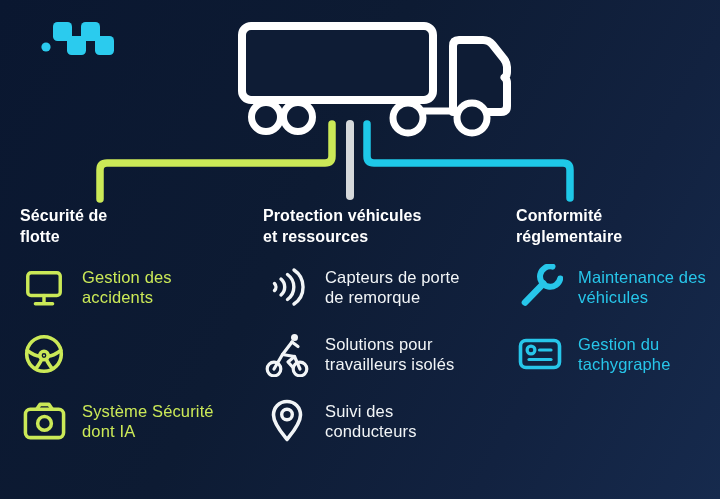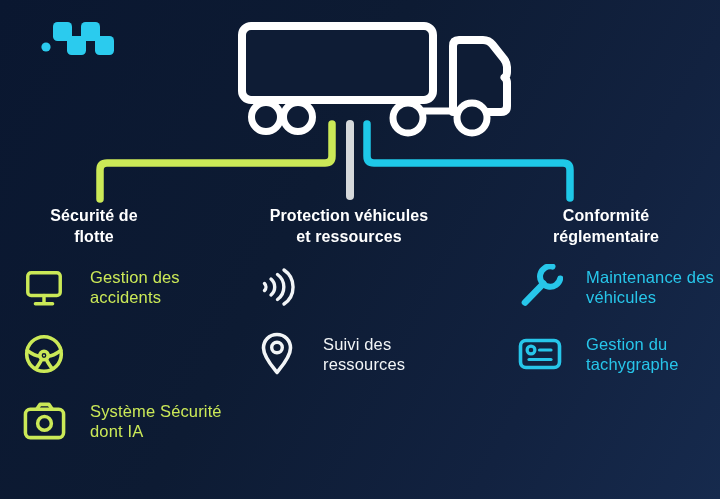--- a/index.html
+++ b/index.html
@@ -5,31 +5,31 @@
   html,body{margin:0;padding:0;background:#0a1426;}
   #scene{
     position:relative;width:720px;height:499px;overflow:hidden;
     background:linear-gradient(118deg,#0a1730 0%,#0d1b33 42%,#122240 75%,#162a4d 100%);
     font-family:"Liberation Sans","DejaVu Sans",sans-serif;
     -webkit-font-smoothing:antialiased;
   }
   #decor{position:absolute;left:0;top:0;width:720px;height:499px;}
   .col{position:absolute;top:206px;}
   #col-0{left:20px;width:202px;}
-  #col-1{left:253px;width:208px;}
+  #col-1{left:263px;width:208px;}
   #col-2{left:516px;width:214px;}
   .col-heading{
     color:#ffffff;font-weight:700;font-size:16px;line-height:1.3;
-    text-align:center;white-space:pre-line;min-height:42px;margin:0 0 16px 0;
+    white-space:pre-line;min-height:42px;margin:0 0 16px 0;
     letter-spacing:0.1px;
   }
   #col-0 .col-heading{width:148px;}
   #col-1 .col-heading{width:192px;}
   #col-2 .col-heading{width:180px;}
-  .item{display:flex;align-items:center;gap:22px;height:46px;margin-bottom:21px;}
+  .item{display:flex;align-items:center;gap:14px;height:46px;margin-bottom:21px;}
   .item-icon{flex:0 0 48px;width:48px;height:48px;display:flex;align-items:center;justify-content:center;}
   .item-icon svg{display:block;}
   .item-label{
     font-size:16.5px;font-weight:500;line-height:1.22;white-space:pre-line;
     letter-spacing:0.15px;
   }
 </style>
 </head>
 <body>
 
@@ -114,32 +114,49 @@
 
     <div class="item">
       <span class="item-icon">
         <svg width="36" height="46" viewBox="0 0 36 46" fill="none" stroke="currentColor" stroke-width="3.4" stroke-linecap="round">
           <path d="M5.5 19.5 a5 5 0 0 1 0 7"></path>
           <path d="M12 15 a10.5 10.5 0 0 1 0 16"></path>
           <path d="M18.5 10.5 a15.5 15.5 0 0 1 0 25"></path>
           <path d="M25 6 a20.5 20.5 0 0 1 0 34"></path>
         </svg>
       </span>
+      <span class="item-label">Capteurs de porte
+de remorque</span>
     </div>
 
+    <div class="item">
+      <span class="item-icon">
+        <svg width="44" height="46" viewBox="0 0 44 46" fill="none" stroke="currentColor" stroke-width="3.2" stroke-linecap="round" stroke-linejoin="round">
+          <circle cx="9" cy="38" r="6.8"></circle>
+          <circle cx="35" cy="38" r="6.8"></circle>
+          <path d="M9 38 L17.5 23.5 L29.5 25.5 L35 38"></path>
+          <path d="M17.5 23.5 L27 11"></path>
+          <path d="M27 11 L33 15.5"></path>
+          <path d="M29.5 25.5 L23 31 L28 36.5"></path>
+          <circle cx="29.5" cy="6.5" r="3.5" fill="currentColor" stroke="none"></circle>
+        </svg>
+      </span>
+      <span class="item-label">Solutions pour
+travailleurs isolés</span>
+    </div>
 
     <div class="item">
       <span class="item-icon">
         <svg width="36" height="46" viewBox="0 0 36 46" fill="none" stroke="currentColor" stroke-width="3.6" stroke-linecap="round" stroke-linejoin="round">
           <path d="M18 3.5 C10 3.5 4.5 9.6 4.5 17 C4.5 26 14.5 37 18 41.5 C21.5 37 31.5 26 31.5 17 C31.5 9.6 26 3.5 18 3.5 Z"></path>
           <circle cx="18" cy="16.5" r="5.3" stroke-width="3.4"></circle>
         </svg>
       </span>
       <span class="item-label">Suivi des
-ressources</span>
+conducteurs</span>
     </div>
   </div>
 
   <div class="col" id="col-2" style="color: rgb(39, 198, 234);">
     <div class="col-heading">Conformité
 réglementaire</div>
 
 
     <div class="item">
       <span class="item-icon">

